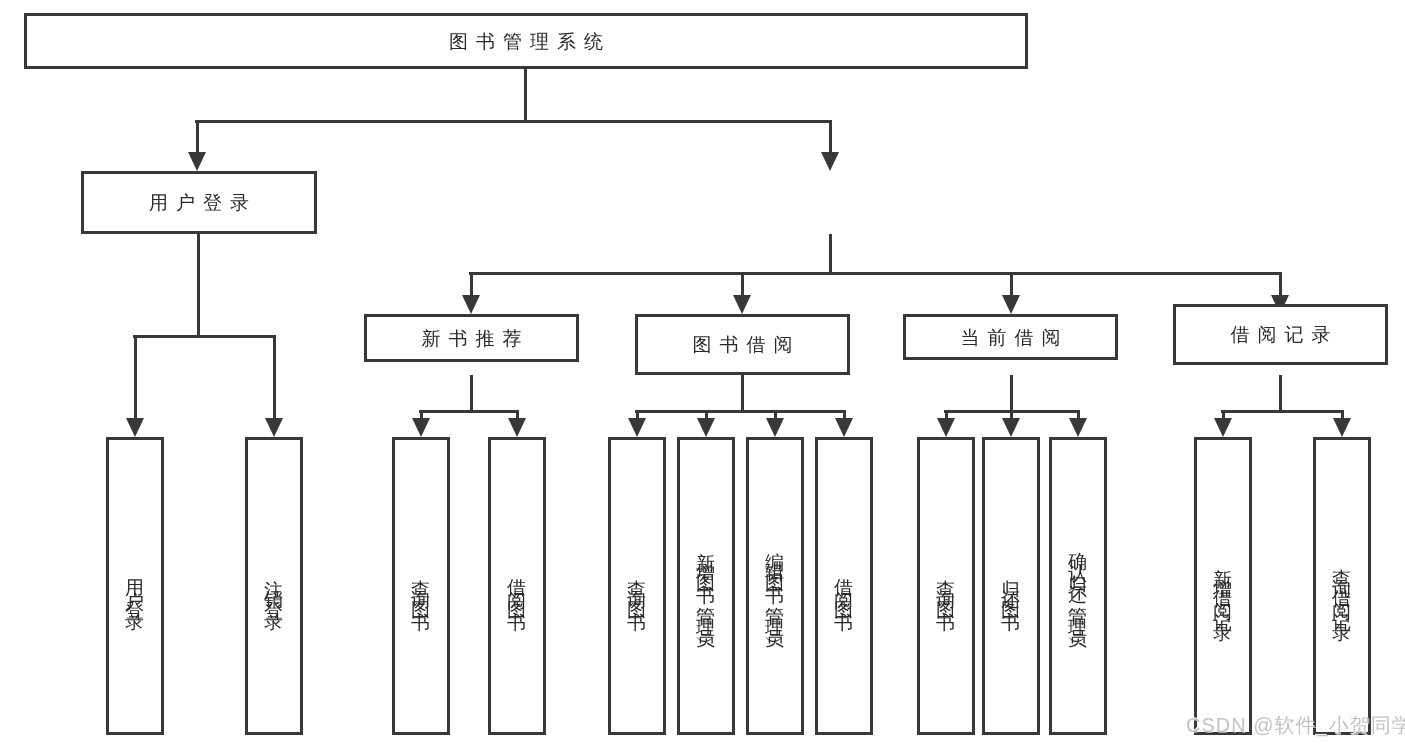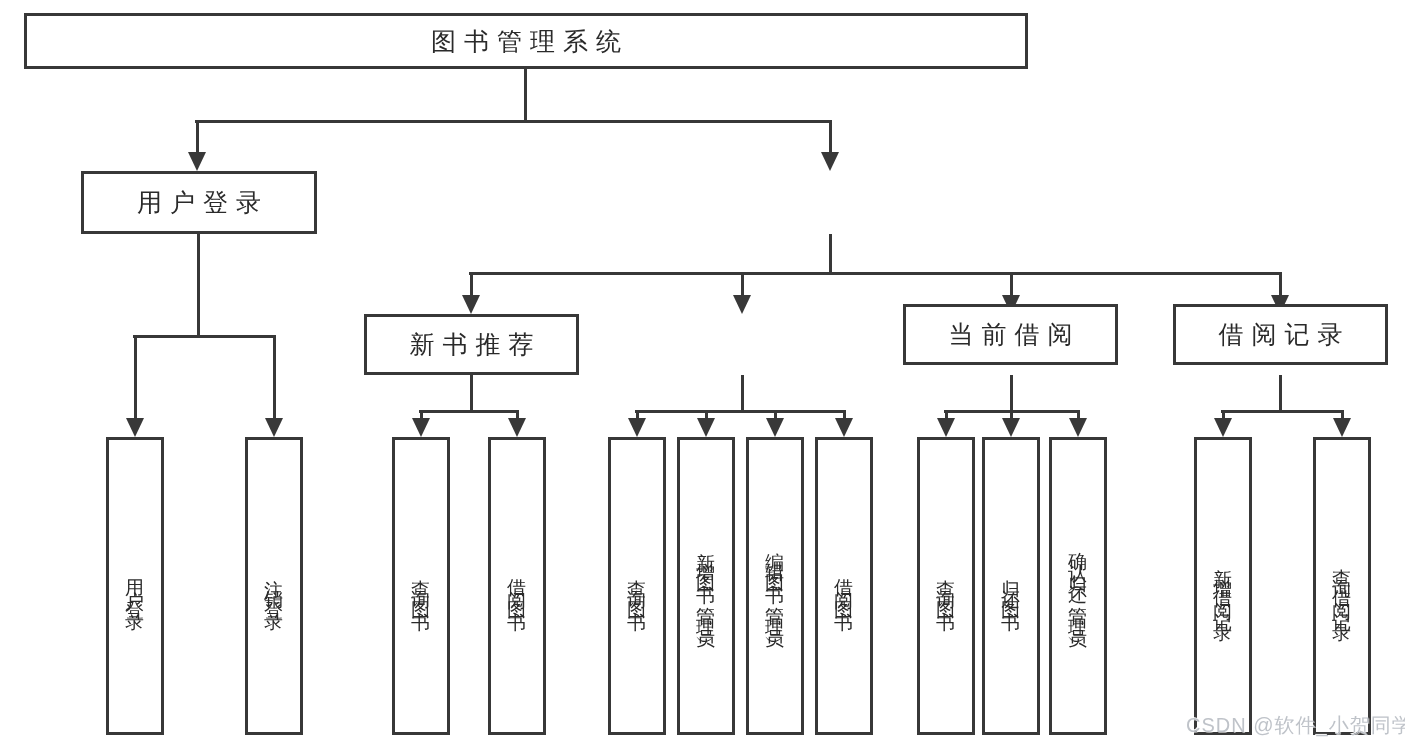--- a/index.html
+++ b/index.html
@@ -15,21 +15,21 @@
     position: absolute;
     box-sizing: border-box;
     background: #ffffff;
     border: 3px solid #383838;
     display: flex;
     align-items: center;
     justify-content: center;
     z-index: 2;
   }
   .hlabel {
-    font-size: 25px;
+    font-size: 19px;
     color: #2a2a2a;
     letter-spacing: 8px;
     text-indent: 8px;
     white-space: nowrap;
     line-height: 1;
   }
   .vnode { width: 58px; height: 298px; }
   .vlabel {
     writing-mode: vertical-rl;
     text-orientation: mixed;
@@ -66,24 +66,27 @@
 <div id="canvas">
 
   <div class="node" style="left:24px; top:13px; width:1004px; height:56px">
     <span class="hlabel">图书管理系统</span>
   </div>
 
   <div class="node" style="left:81px; top:171px; width:236px; height:63px">
     <span class="hlabel">用户登录</span>
   </div>
 
-  <div class="node" style="left:364px; top:314px; width:215px; height:61px">
+  <div class="node" style="left:364px; top:314px; width:215px; height:48px">
     <span class="hlabel">新书推荐</span>
   </div>
-  <div class="node" style="left:903px; top:304px; width:215px; height:61px">
+  <div class="node" style="left:635px; top:314px; width:215px; height:61px">
+    <span class="hlabel">图书借阅</span>
+  </div>
+  <div class="node" style="left:903px; top:314px; width:215px; height:46px">
     <span class="hlabel">当前借阅</span>
   </div>
   <div class="node" style="left:1173px; top:304px; width:215px; height:61px">
     <span class="hlabel">借阅记录</span>
   </div>
 
   <div class="node vnode" style="left:106px; top:437px">
     <span class="vlabel">用户登录</span>
   </div>
   <div class="node vnode" style="left:245px; top:437px">

